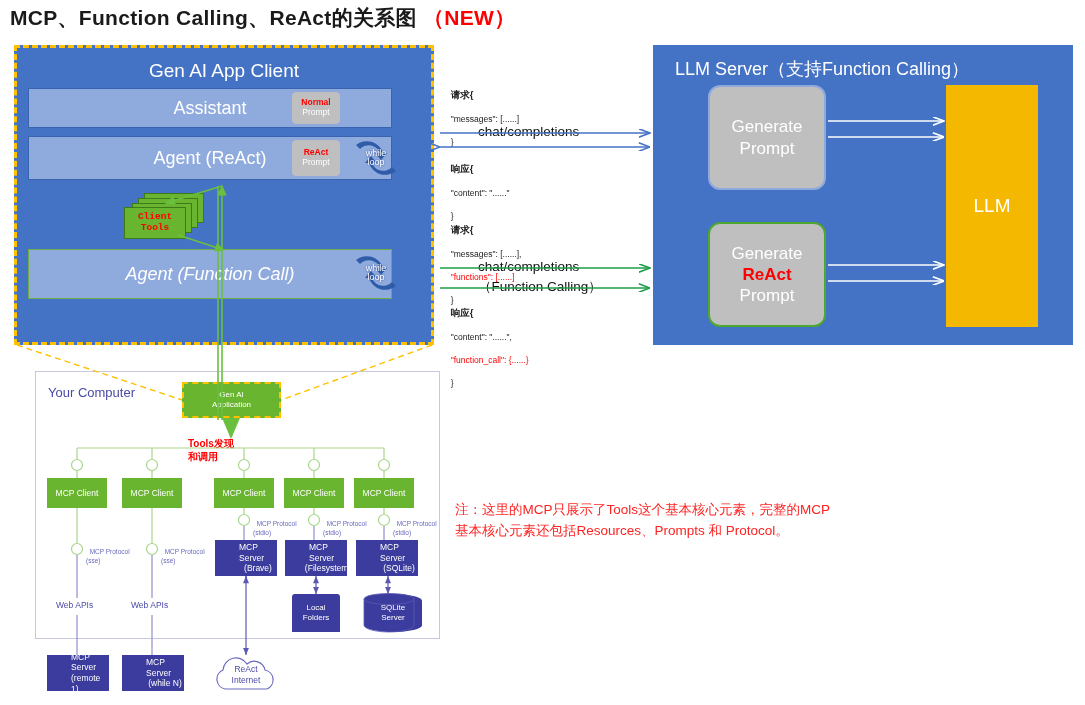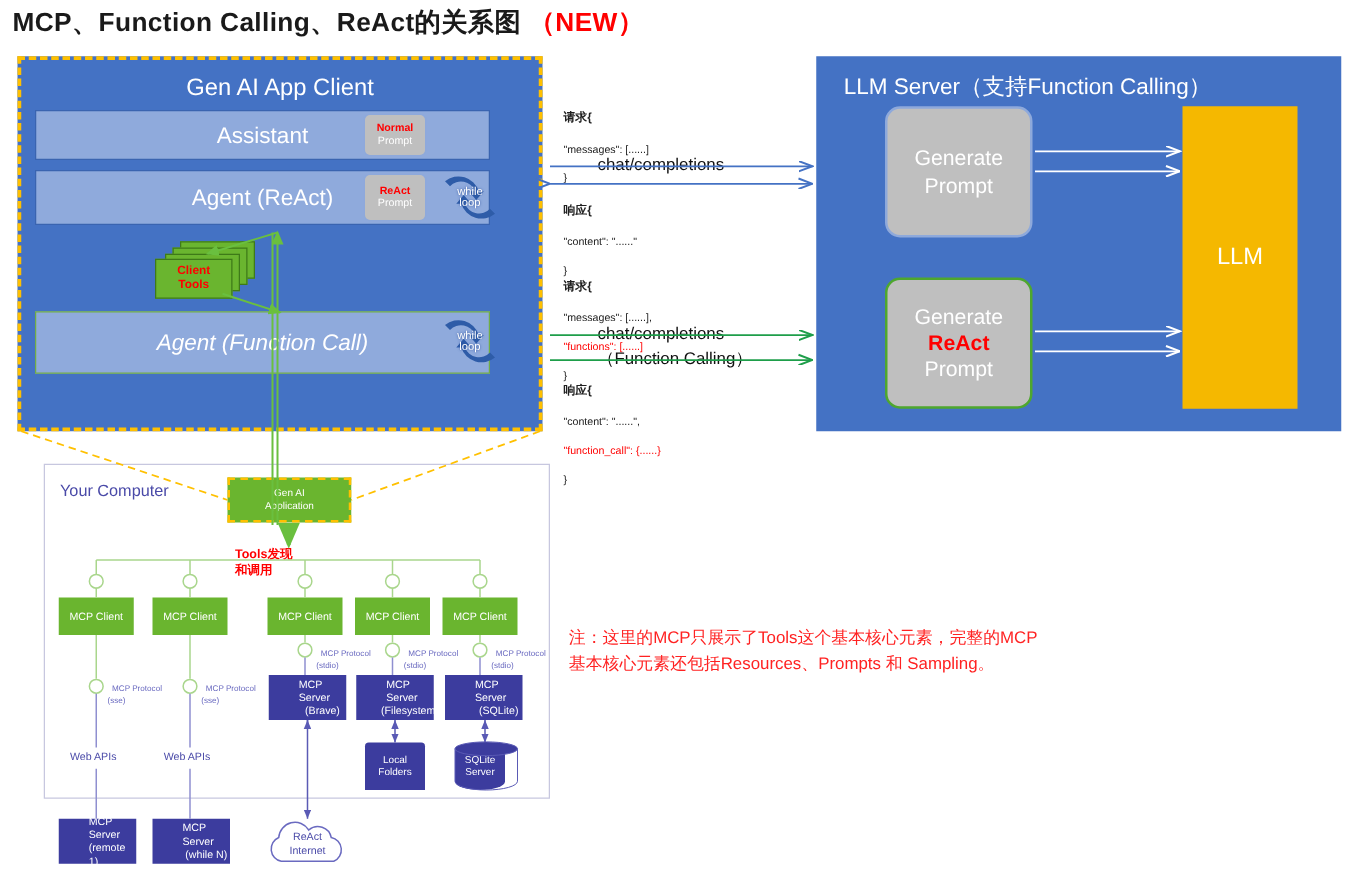--- a/index.html
+++ b/index.html
@@ -37,21 +37,21 @@
   #loop-fc{left:348px;top:252px;width:56px;height:42px;}
   
   #tools{left:120px;top:193px;width:86px;height:46px;}
   #tools .card{position:absolute;background:#6AB52F;border:1px solid #3E7A18;box-sizing:border-box;}
   #tools .c1{left:24px;top:0;width:60px;height:30px;}
   #tools .c2{left:18px;top:5px;width:60px;height:30px;}
   #tools .c3{left:12px;top:10px;width:60px;height:30px;}
   #tools .c4{left:4px;top:14px;width:62px;height:32px;}
   #tools .tlabel{position:absolute;left:4px;top:14px;width:62px;height:32px;
                  display:flex;flex-direction:column;align-items:center;justify-content:center;
-                 color:#ff0000;font-size:9.5px;font-weight:bold;line-height:1.15;}
+                 color:#ff0000;font-size:9.5px;font-weight:bold;line-height:1.15;font-family:Liberation Mono, monospace;}
   
   .proto{font-size:8.5px;color:#202020;line-height:1.35;white-space:pre;}
   .proto .red{color:#ff0000;}
   .proto b{font-size:9.5px;}
   .flow-label{font-size:13.5px;color:#111;white-space:nowrap;}
   
   #server-panel{left:653px;top:45px;width:420px;height:300px;background:#4472C4;}
   #server-title{left:22px;top:12px;color:#ffffff;font-size:18px;}
   .genbox{background:#BFBFBF;border-radius:12px;box-sizing:border-box;
           display:flex;flex-direction:column;align-items:center;justify-content:center;
@@ -75,21 +75,21 @@
               color:#ffffff;font-size:8.5px;}
   .mcp-server{background:#3C3C9E;box-sizing:border-box;height:36px;width:62px;
               display:flex;flex-direction:column;align-items:center;justify-content:center;
               color:#ffffff;font-size:8.5px;line-height:1.25;padding-left:24px;}
   .proto-cap{color:#6A6AC0;font-size:6.5px;line-height:1.3;text-align:left;white-space:pre;}
   .webapi{color:#4A4AA8;font-size:8.5px;}
   #local-folders{left:292px;top:594px;width:48px;height:38px;background:#3C3C9E;
                  color:#ffffff;font-size:8px;line-height:1.25;
                  display:flex;flex-direction:column;align-items:center;justify-content:center;
                  border-radius:3px 3px 0 0;}
-  #sqlite-srv{left:364px;top:594px;width:40px;height:38px;background:#3C3C9E;
+  #sqlite-srv{left:364px;top:594px;width:58px;height:38px;background:#3C3C9E;
               color:#ffffff;font-size:8px;line-height:1.25;border-radius:50%/18% 18% 18% 18%;
               display:flex;flex-direction:column;align-items:center;justify-content:center;}
   #search-internet{left:205px;top:653px;width:82px;height:44px;
                    display:flex;align-items:center;justify-content:center;}
   #search-internet .stxt{position:relative;color:#4A4AA8;font-size:8.5px;line-height:1.3;text-align:center;}
   
   #note{left:455px;top:500px;width:470px;color:#ff2222;font-size:13.5px;line-height:1.55;}
   svg.ov{position:absolute;left:0;top:0;width:1085px;height:705px;pointer-events:none;}
 </style>
 </head>
@@ -265,21 +265,21 @@
   <svg class="abs" style="left:0;top:0" width="82" height="44" viewBox="0 0 82 44">
     <path d="M20 36 a10 10 0 0 1 -2 -19 a13 13 0 0 1 24 -6 a11 11 0 0 1 18 6 a10 10 0 0 1 2 19 z" fill="#ffffff" stroke="#6A6AC0" stroke-width="1.2"></path>
   </svg>
   <div class="stxt">
     <span>ReAct</span><br><span>Internet</span>
   </div>
 </div>
 
 <div class="abs" id="note">
   <span>注：这里的MCP只展示了Tools这个基本核心元素，完整的MCP</span><br>
-  <span>基本核心元素还包括Resources、Prompts 和 Sampling。</span>
+  <span>基本核心元素还包括Resources、Prompts 和 Protocol。</span>
 </div>
 
 <svg class="ov">
   <defs>
     <marker id="ab" markerWidth="9" markerHeight="9" refX="8" refY="3" orient="auto">
       <path d="M0,0 L8,3 L0,6" fill="none" stroke="#4472C4" stroke-width="1.1"></path>
     </marker>
     <marker id="abr" markerWidth="9" markerHeight="9" refX="0" refY="3" orient="auto">
       <path d="M8,0 L0,3 L8,6" fill="none" stroke="#4472C4" stroke-width="1.1"></path>
     </marker>

